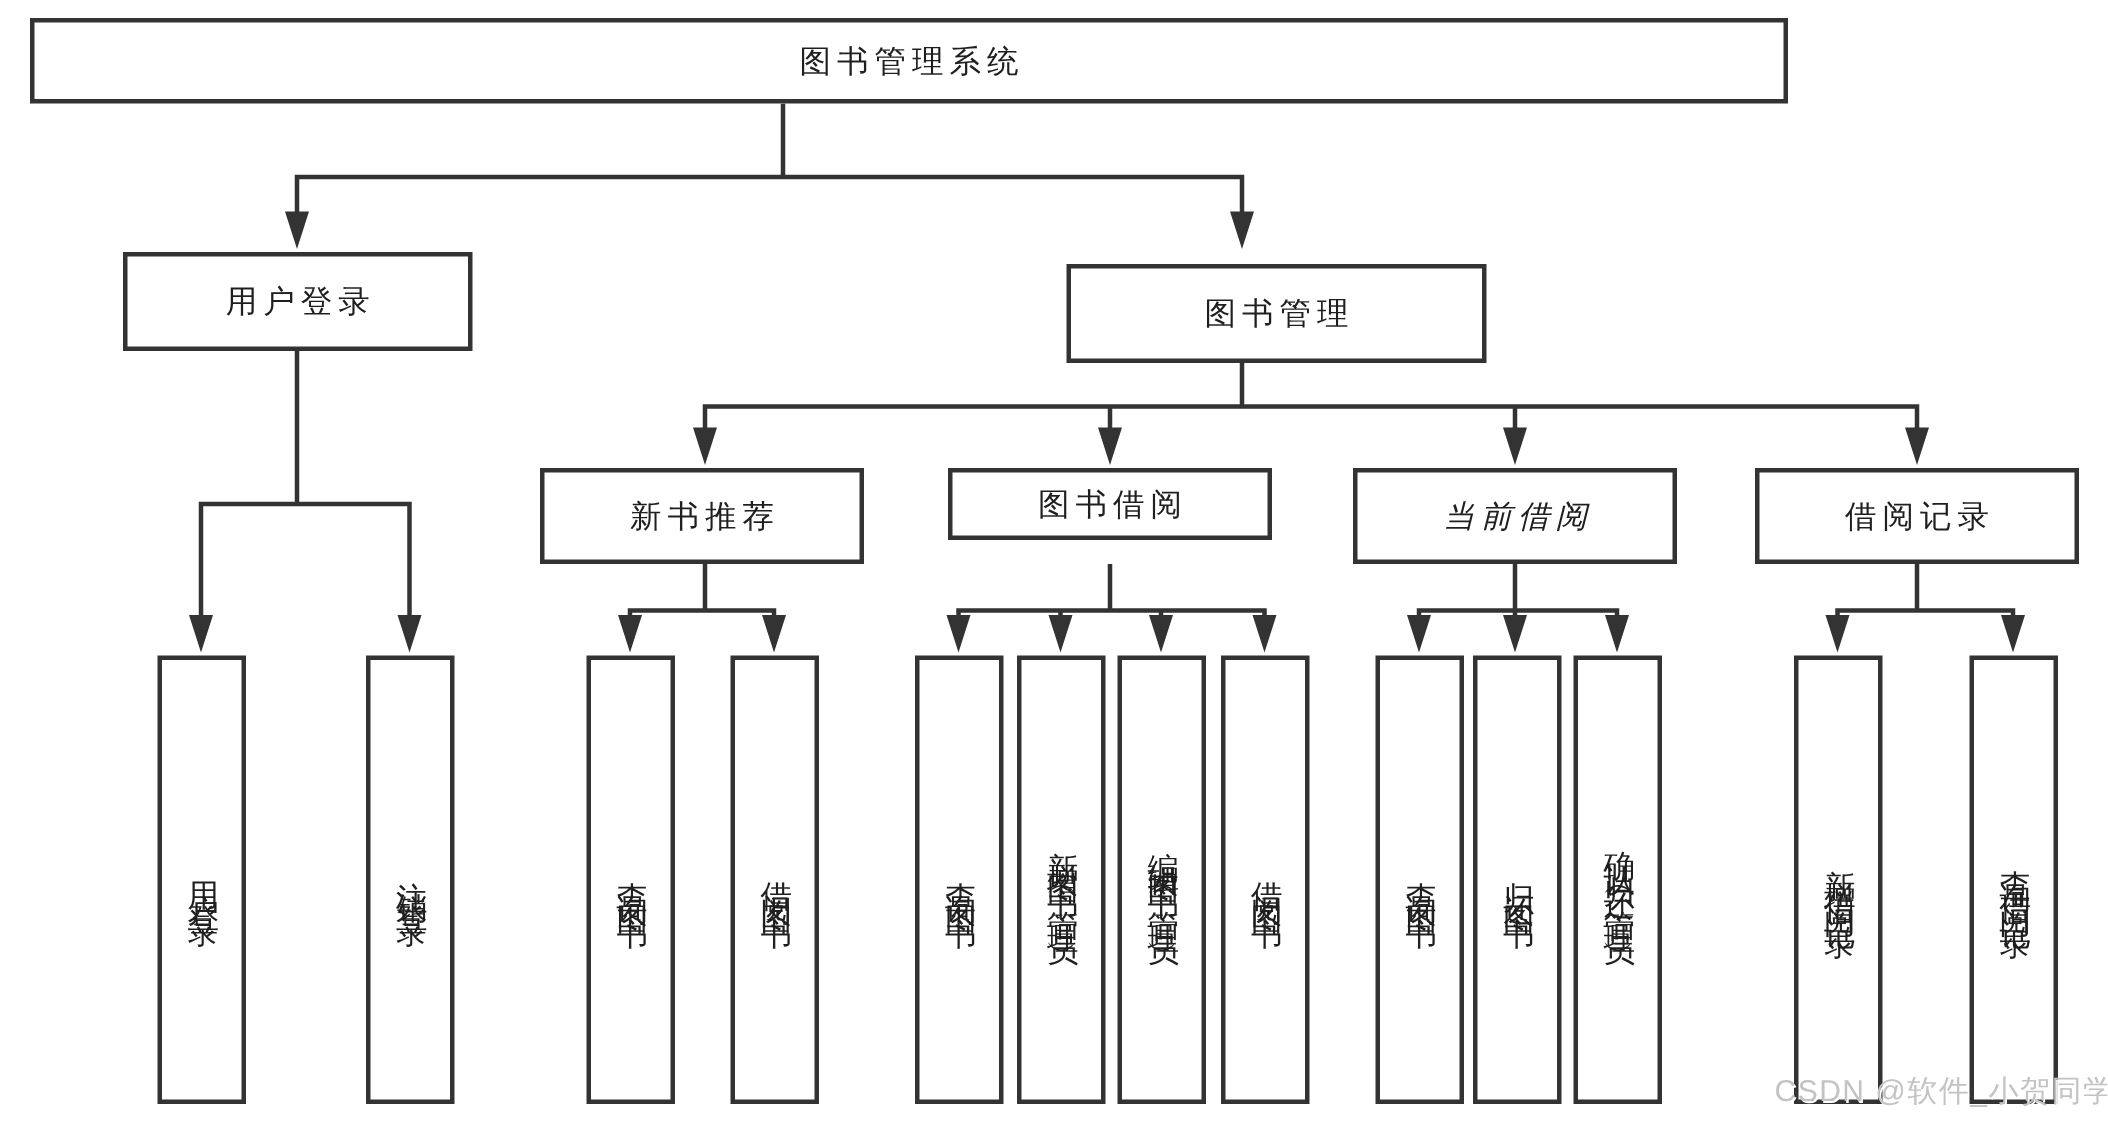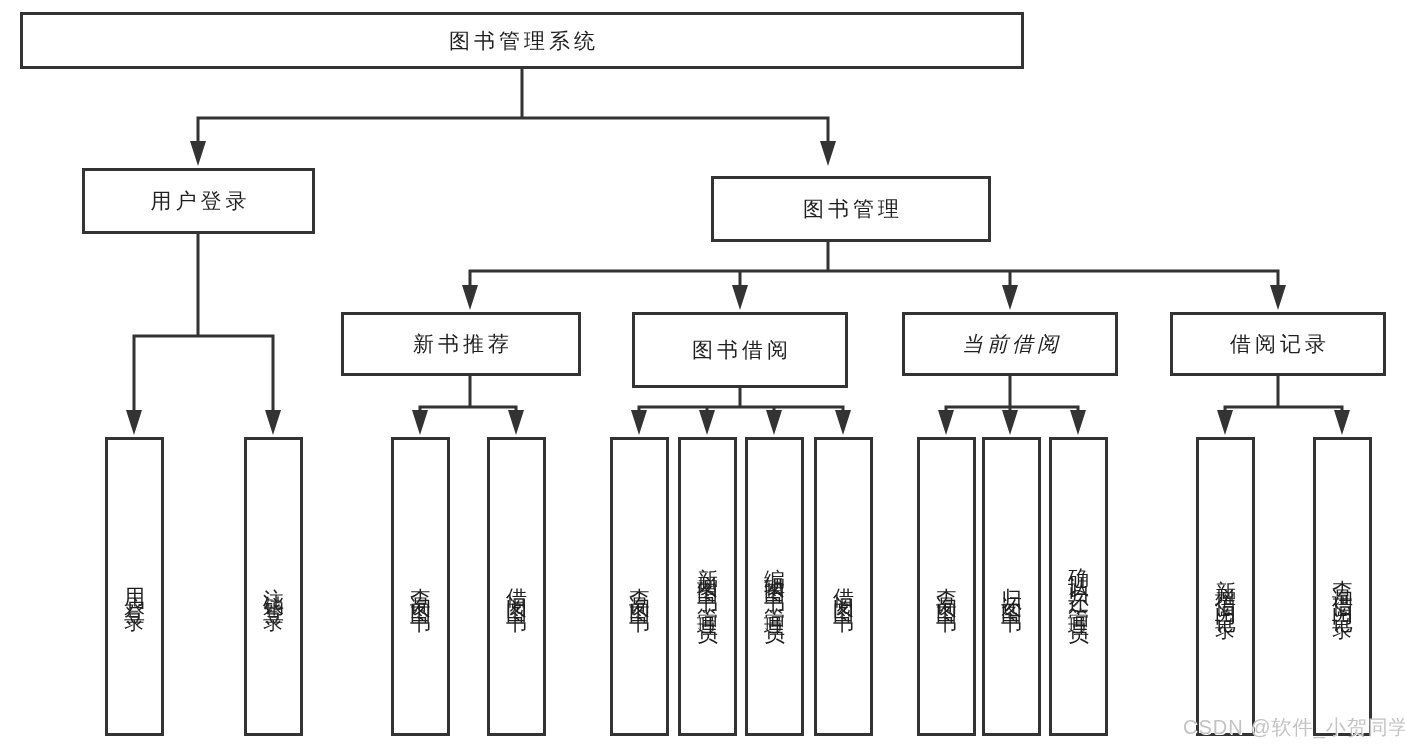--- a/index.html
+++ b/index.html
@@ -99,27 +99,27 @@
       M707 435 L699 410 L715 410 Z
       M774 435 L766 410 L782 410 Z
       M843 435 L835 410 L851 410 Z
       M946 435 L938 410 L954 410 Z
       M1010 435 L1002 410 L1018 410 Z
       M1078 435 L1070 410 L1086 410 Z
       M1225 435 L1217 410 L1233 410 Z
       M1342 435 L1334 410 L1350 410 Z"></path>
   </svg>
 
-  <div class="box" style="left:20px; top:12px; width:1004px; height:57px;font-family:Liberation Mono, monospace;">图书管理系统</div>
+  <div class="box" style="left:20px; top:12px; width:1172px; height:57px;font-family:Liberation Mono, monospace;">图书管理系统</div>
 
   <div class="box" style="left:82px; top:168px; width:233px; height:66px;">用户登录</div>
   <div class="box" style="left:711px; top:176px; width:280px; height:66px;text-align:center;">图书管理</div>
 
-  <div class="box" style="left:341px; top:312px; width:240px; height:64px;">新书推荐</div>
-  <div class="box" style="left:632px; top:312px; width:216px; height:76px;">图书借阅</div>
+  <div class="box" style="left:360px; top:312px; width:216px; height:64px;">新书推荐</div>
+  <div class="box" style="left:632px; top:312px; width:216px; height:48px;">图书借阅</div>
   <div class="box" style="left:902px; top:312px; width:216px; height:64px;font-style:italic;">当前借阅</div>
   <div class="box" style="left:1170px; top:312px; width:216px; height:64px;">借阅记录</div>
 
   <div class="vbox" style="left:105px;">用户登录</div>
   <div class="vbox" style="left:244px;">注销登录</div>
 
   <div class="vbox" style="left:391px;">查询图书</div>
   <div class="vbox" style="left:487px;">借阅图书</div>
 
   <div class="vbox" style="left:610px;">查询图书</div>

